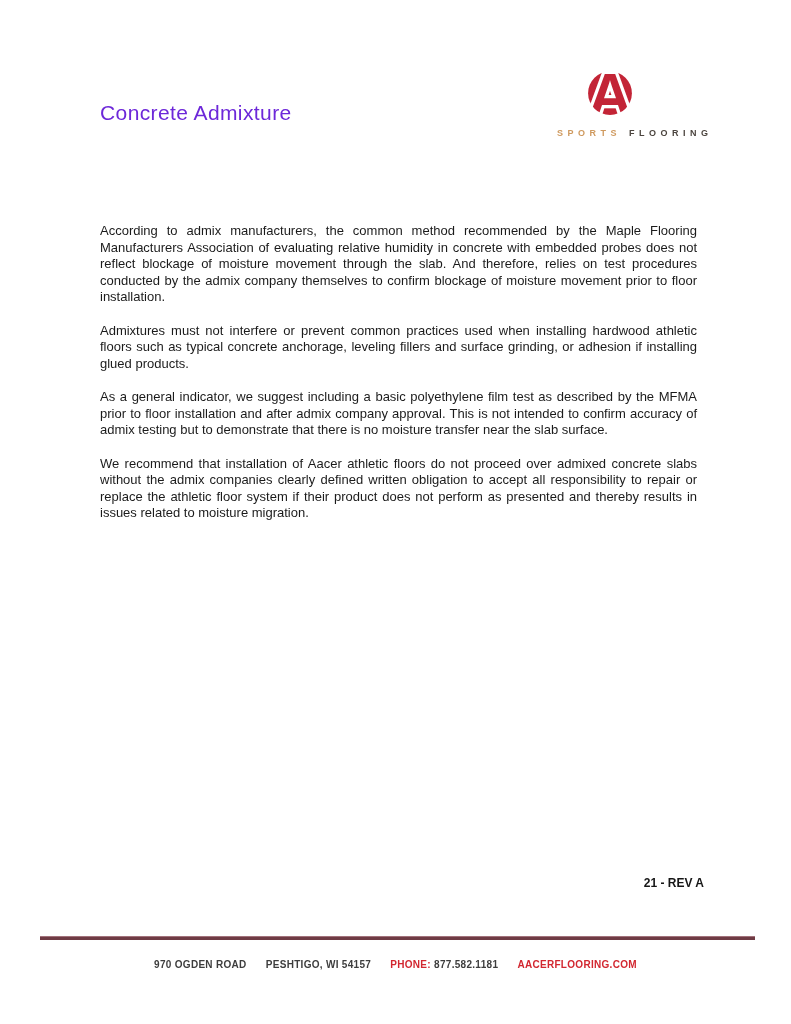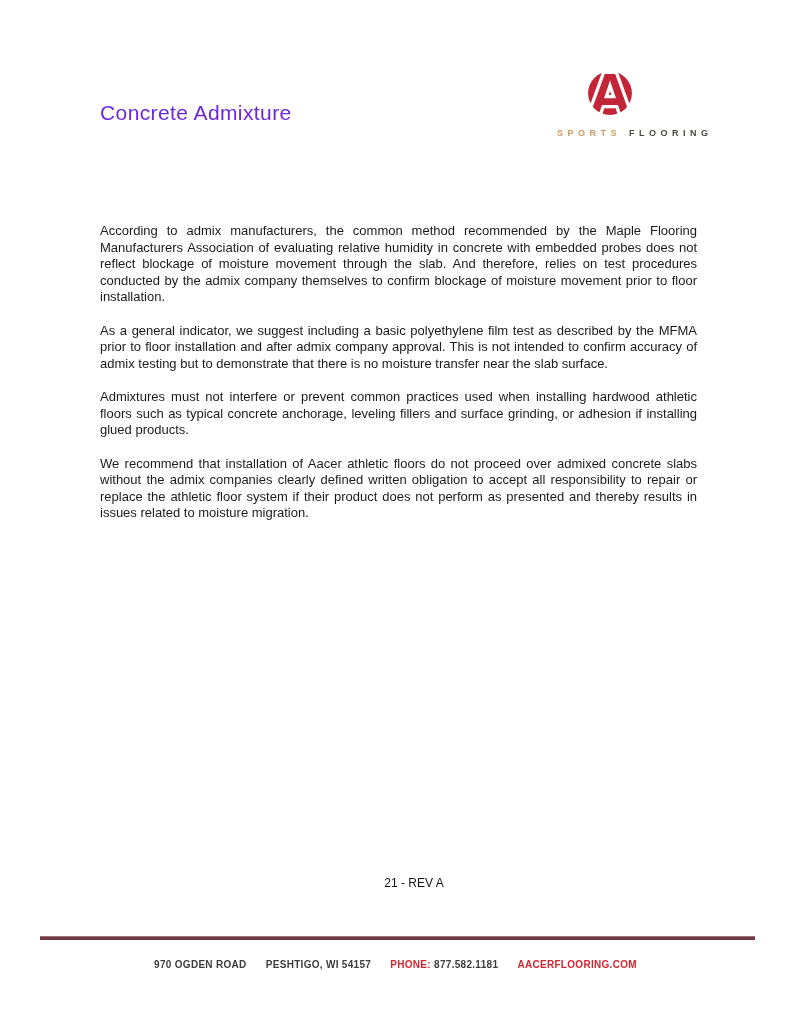--- a/index.html
+++ b/index.html
@@ -67,26 +67,26 @@
     font-size: 13px;
     line-height: 16.5px;
     text-align: justify;
     color: #1b1b1b;
     margin-bottom: 17px;
   }
 
   
   .page-ref {
     position: absolute;
-    left: 114px;
+    left: 104px;
     top: 876px;
     width: 600px;
-    text-align: center;
+    text-align: right;
     font-size: 12px;
-    font-weight: normal;
+    font-weight: bold;
     color: #161616;
   }
   .footer-rule {
     position: absolute;
     left: 40px;
     top: 936px;
     width: 715px;
     height: 4px;
     background: #6f3b44;
     border-top: 1px solid #a2727b;
@@ -127,22 +127,22 @@
         <text x="50" y="94" text-anchor="middle" font-family="Liberation Sans, sans-serif" font-size="103" font-weight="bold" fill="#C32436">A</text>
       </g>
     </svg>
     <div class="logo-tagline">
       <span class="sports">SPORTS</span><span class="flooring">FLOORING</span>
     </div>
   </div>
 
   <div class="content">
     <p>According to admix manufacturers, the common method recommended by the Maple Flooring Manufacturers Association of evaluating relative humidity in concrete with embedded probes does not reflect blockage of moisture movement through the slab. And therefore, relies on test procedures conducted by the admix company themselves to confirm blockage of moisture movement prior to floor installation.</p>
+    <p>Admixtures must not interfere or prevent common practices used when installing hardwood athletic floors such as typical concrete anchorage, leveling fillers and surface grinding, or adhesion if installing glued products.</p>
     <p>As a general indicator, we suggest including a basic polyethylene film test as described by the MFMA prior to floor installation and after admix company approval. This is not intended to confirm accuracy of admix testing but to demonstrate that there is no moisture transfer near the slab surface.</p>
-    <p>Admixtures must not interfere or prevent common practices used when installing hardwood athletic floors such as typical concrete anchorage, leveling fillers and surface grinding, or adhesion if installing glued products.</p>
     <p>We recommend that installation of Aacer athletic floors do not proceed over admixed concrete slabs without the admix companies clearly defined written obligation to accept all responsibility to repair or replace the athletic floor system if their product does not perform as presented and thereby results in issues related to moisture migration.</p>
   </div>
 
   <div class="page-ref">21 - REV A</div>
 
   <div class="footer-rule"></div>
 
   <div class="footer-info">
     <span class="seg">970 OGDEN ROAD</span>
     <span class="seg">PESHTIGO, WI 54157</span>

